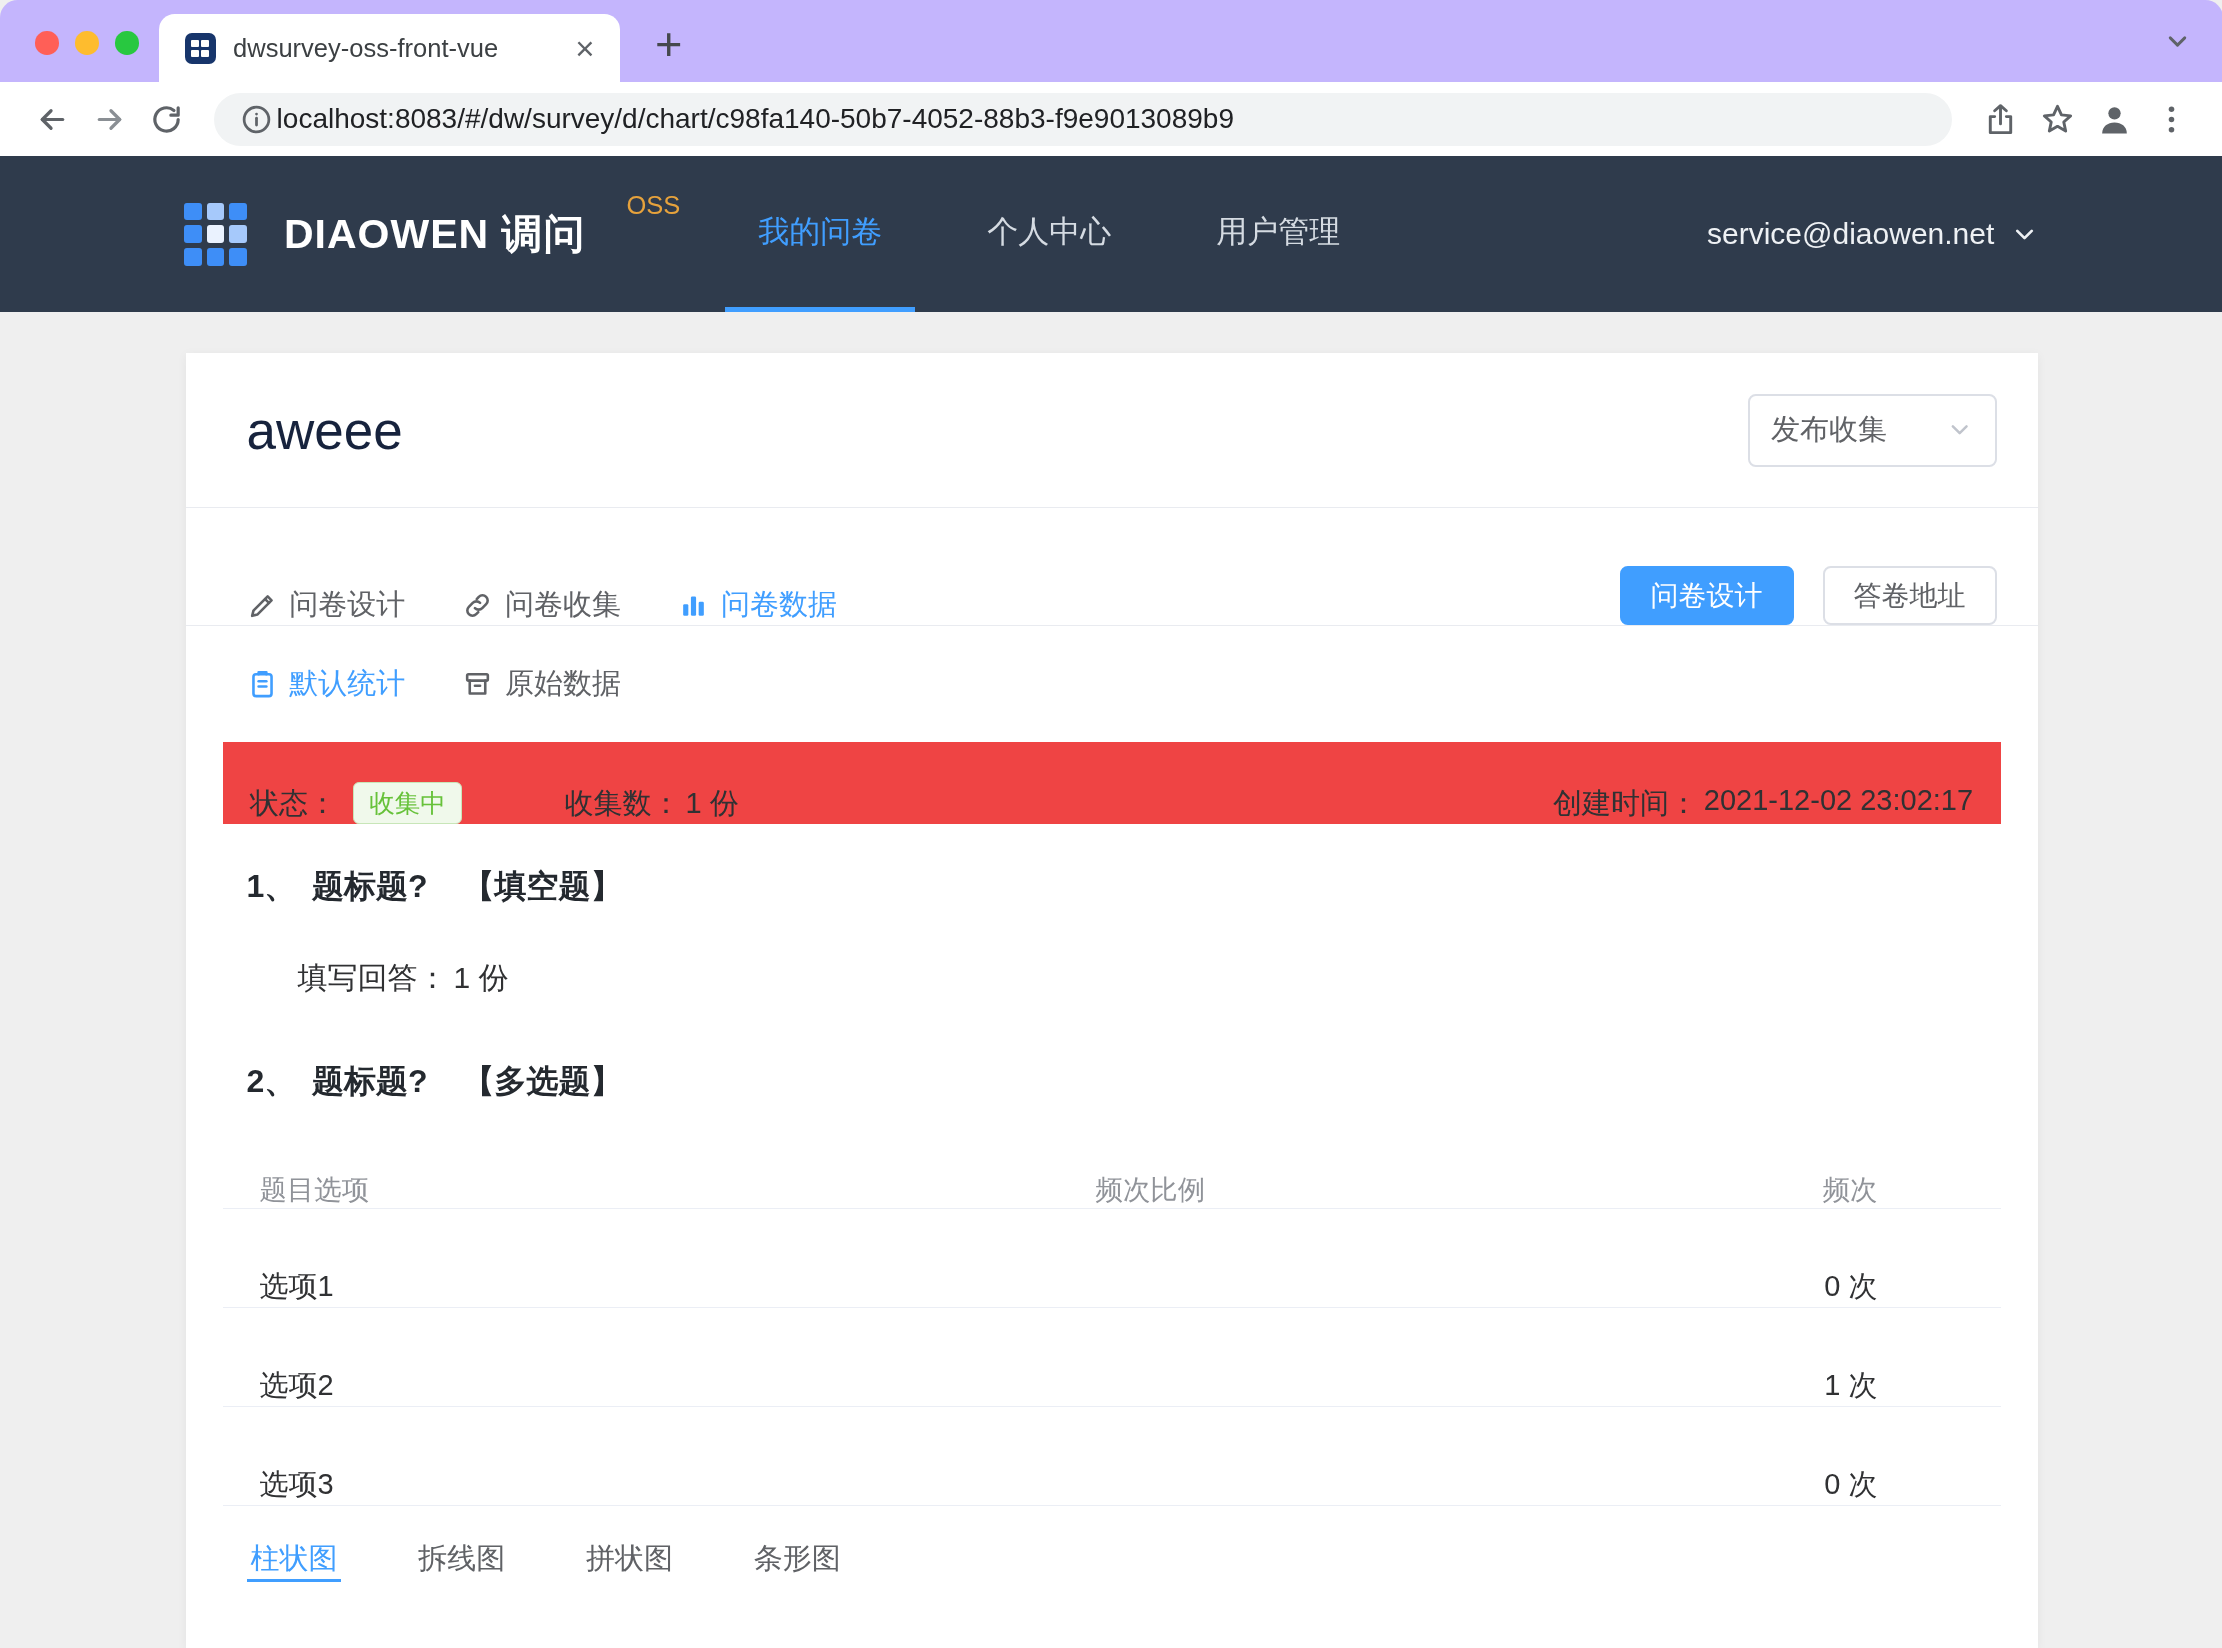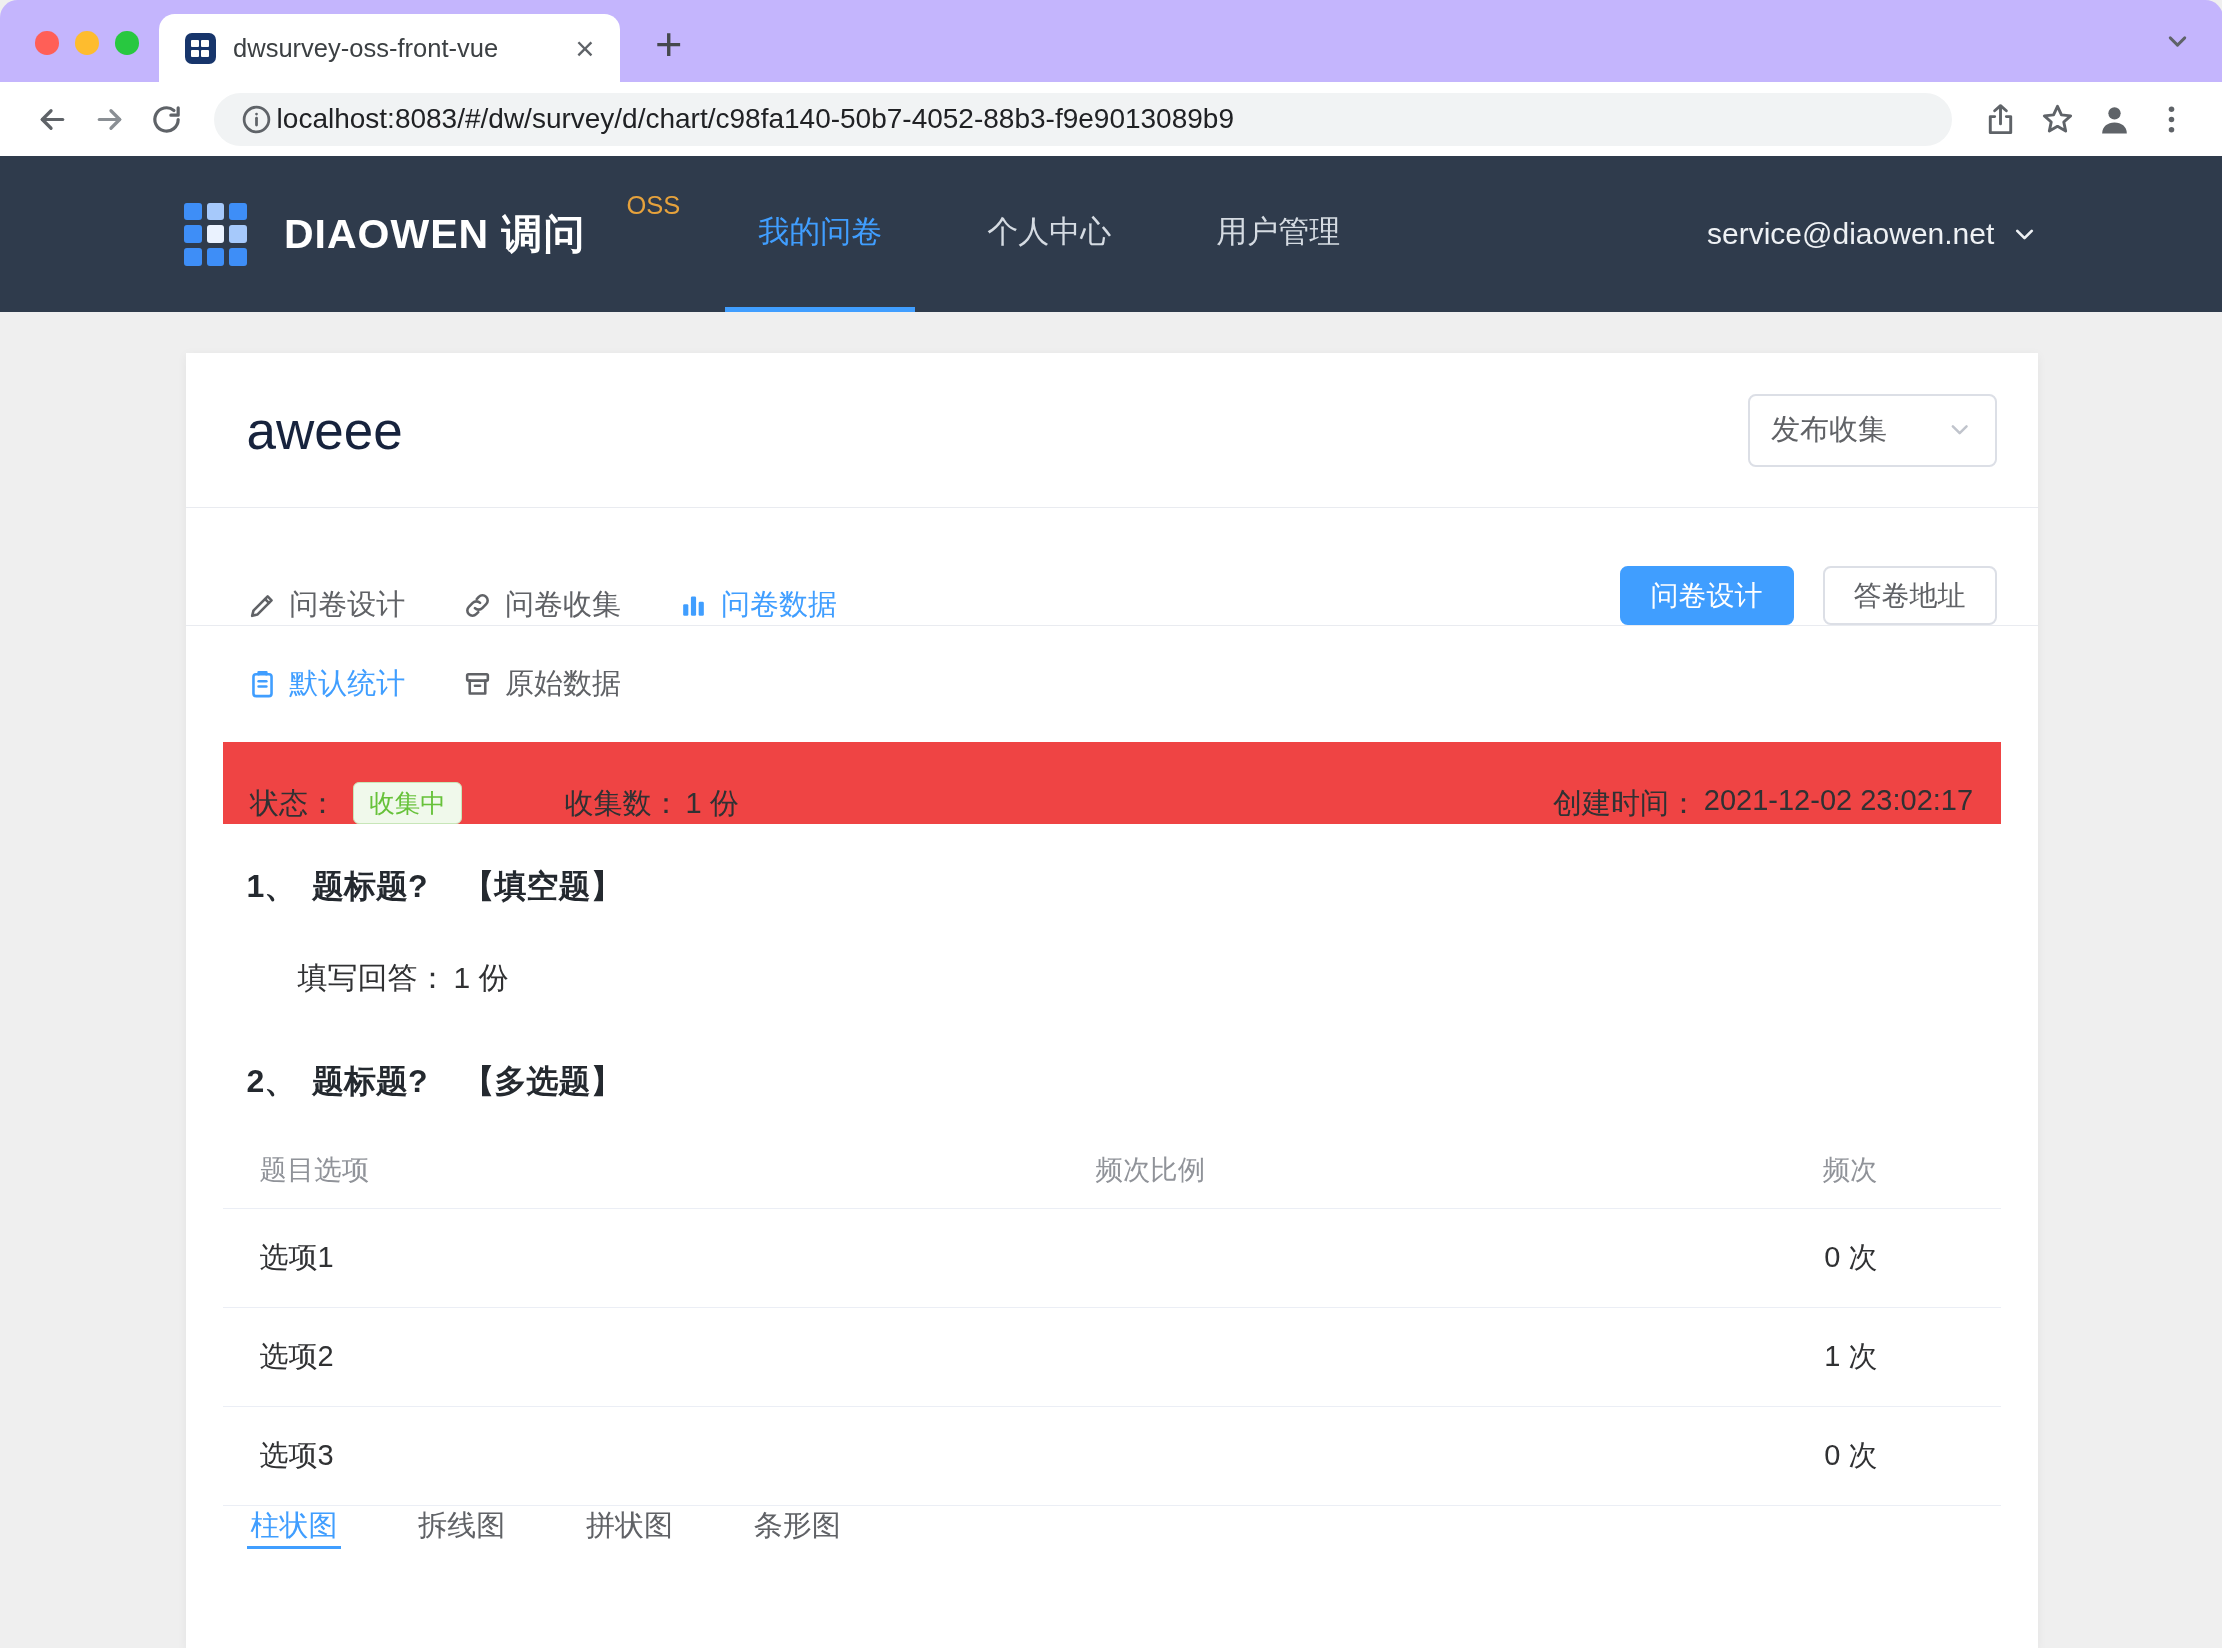--- a/index.html
+++ b/index.html
@@ -63,31 +63,31 @@
   .created{margin-left:auto;display:flex;gap:5.9px}
 
   .question-head{padding:0 61px;font-size:32px;font-weight:700;color:#24292f;display:flex}
   .q1{margin-top:41px}
   .q2{margin-top:61px}
   .question-head .q-title{margin-left:15.7px}
   .question-head .q-type{margin-left:35px}
   .answer-line{margin-top:49px;padding:0 39px 0 112px;font-size:30px;color:#303133;display:flex;gap:5.9px}
 
   .stats-table{margin:27.4px 37px 0}
-  .t-row{display:flex;align-items:center;height:99px;border-bottom:1px solid #ebeef5}
+  .t-row{display:flex;align-items:flex-end;height:99px;border-bottom:1px solid #ebeef5}
   .t-head{height:78px}
   .t-head .cell{color:#909399;font-size:27.4px}
   .cell{font-size:29px;color:#303133}
   .col-option{width:873px;padding-left:37px}
   .col-bar{width:608px}
   .col-count{flex:1;text-align:right;padding-right:123px}
   .bar-track{position:relative;width:608px;height:43px;border-radius:21.6px;background:#e9edf4;overflow:hidden}
   .bar-fill{height:100%;border-radius:21.6px;background:var(--bar-fill,#4e8ff7)}
 
-  .chart-tabs{display:flex;align-items:flex-start;height:76px;padding:0 61px}
+  .chart-tabs{display:flex;align-items:flex-end;height:76px;padding:0 61px}
   .ctab{display:flex;align-items:center;padding:0 3.9px;margin-right:73px;font-size:29px;color:#606266;border-bottom:3.9px solid transparent;cursor:pointer}
   .ctab.active{color:var(--primary,#409EFF);border-bottom-color:var(--primary,#409EFF)}
 </style>
 </head>
 <body>
 
 <div class="tabstrip">
   <div class="traffic">
     <span class="light red"></span>
     <span class="light yellow"></span>

